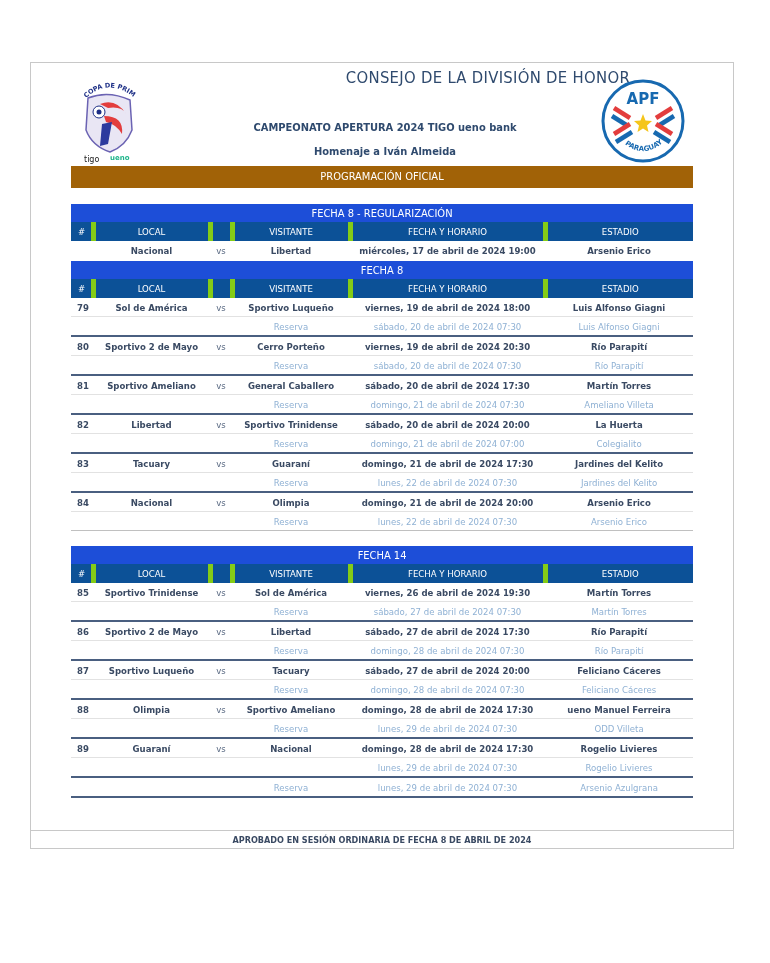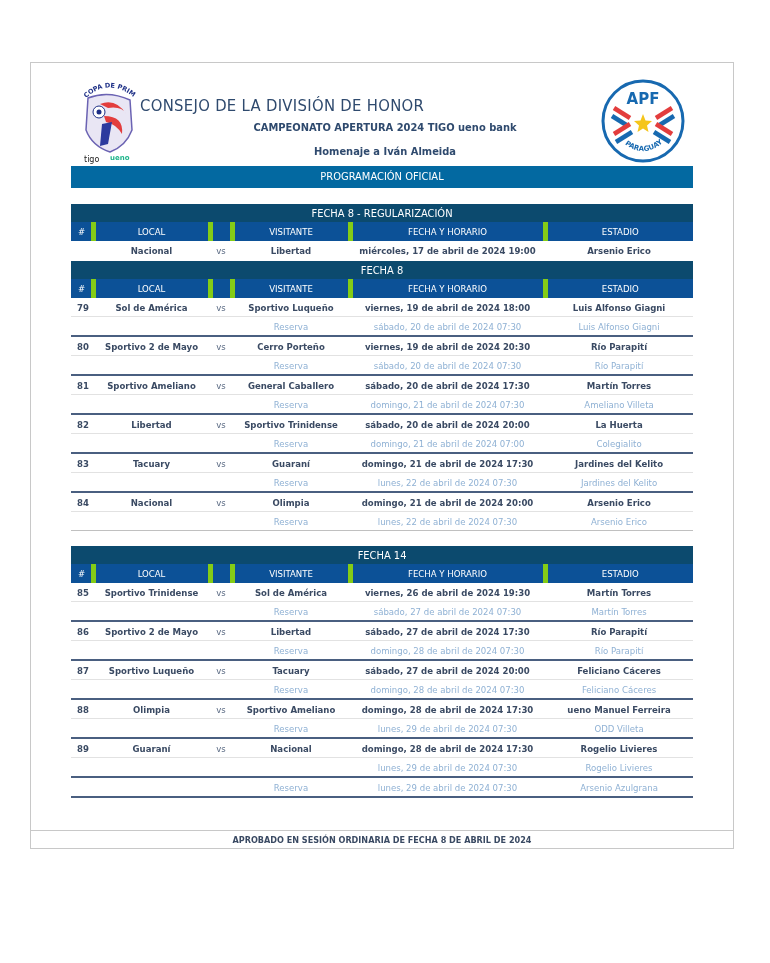--- a/index.html
+++ b/index.html
@@ -1,32 +1,32 @@
 <!DOCTYPE html>
 <html><head>
 <meta charset="utf-8">
 <style>
   html, body { margin:0; padding:0; background:#ffffff; }
   body { width:770px; height:963px; position:relative; font-family:"DejaVu Sans Condensed","Liberation Sans Narrow","DejaVu Sans",sans-serif; color:#3a4a63; overflow:hidden; }
   .frame { position:absolute; left:30px; top:62px; width:704px; height:787px; border:1px solid #c8c8c8; box-sizing:border-box; }
   .logo-left { position:absolute; left:78px; top:76px; width:60px; height:90px; }
   .logo-right { position:absolute; left:600px; top:78px; width:86px; height:86px; }
-  .title { position:absolute; left:140px; width:490px; top:96px; text-align:left; font-size:16.5px; color:#2f4a6e; letter-spacing:0.3px; }
+  .title { position:absolute; left:140px; width:490px; top:68px; text-align:right; font-size:16.5px; color:#2f4a6e; letter-spacing:0.3px; }
   .subtitle { position:absolute; left:140px; width:490px; text-align:center; font-size:11px; color:#2f4a6e; font-weight:bold; }
   .sub1 { top:121px; }
   .sub2 { top:145px; }
-  .redbar { position:absolute; left:71px; top:166px; width:622px; height:22px; background:#0369a1; color:#ffffff; font-size:11px; text-align:center; line-height:22px; }
+  .redbar { position:absolute; left:71px; top:166px; width:622px; height:22px; background:#a16207; color:#ffffff; font-size:11px; text-align:center; line-height:22px; }
   table.sched { position:absolute; left:71px; width:622px; border-collapse:collapse; table-layout:fixed; font-size:9.5px; }
   table.sched col.c0 { width:22px; }
   table.sched col.c1 { width:117px; }
   table.sched col.c2 { width:22px; }
   table.sched col.c3 { width:118px; }
   table.sched col.c4 { width:195px; }
   table.sched col.c5 { width:148px; }
-  .sec-title td { background:#0c4a6e; color:#ffffff; text-align:center; height:18px; font-size:11px; padding:0; }
+  .sec-title td { background:#1d4ed8; color:#ffffff; text-align:center; height:18px; font-size:11px; padding:0; }
   .col-head td { background:#0c5197; color:#ffffff; text-align:center; height:19px; font-size:9.5px; padding:0; border-left:5px solid #84cc16; }
   .col-head td:first-child { border-left:none; text-align:left; padding-left:7px; }
   tr.match td { height:18px; font-weight:bold; color:#3a4a63; text-align:center; padding:0; border-bottom:1px solid #e2e2e2; }
   tr.match td.num { text-align:left; padding-left:6px; }
   tr.match td.vs { font-weight:normal; color:#5a6a83; }
   tr.reserve td { height:18px; color:#8fb1d4; text-align:center; padding:0; border-bottom:2px solid #4a5f80; }
   tr.lastres td { border-bottom:1px solid #c0c0c0; }
   tr.lastres2 td { border-bottom:2px solid #4a5f80; }
   tr.single td { border-bottom:none; }
   .footer { position:absolute; left:30px; top:830px; width:704px; height:29px; border-top:1px solid #c8c8c8; box-sizing:border-box; text-align:center; font-size:9px; color:#3a4a63; line-height:18px; font-weight:bold; }

